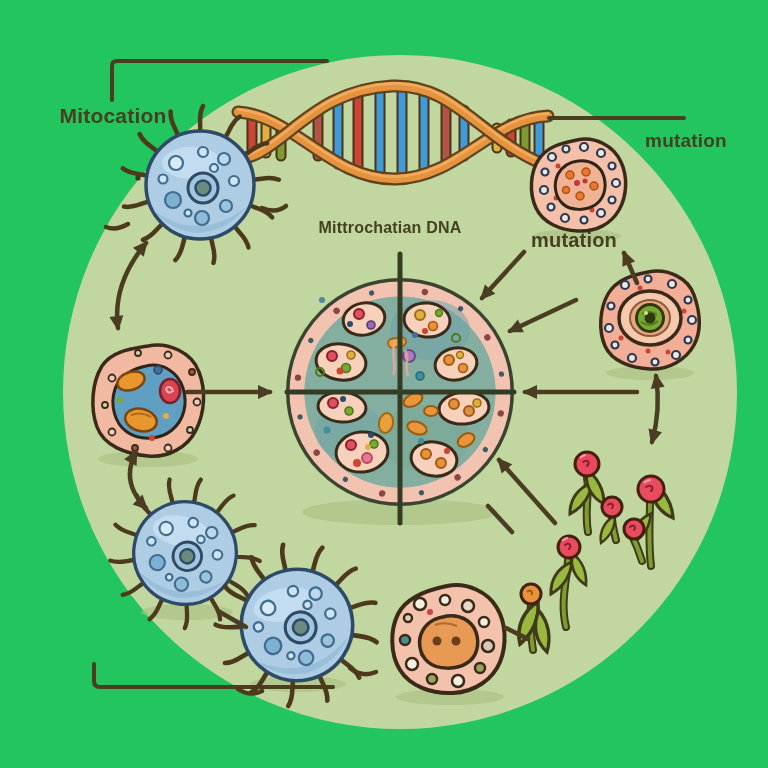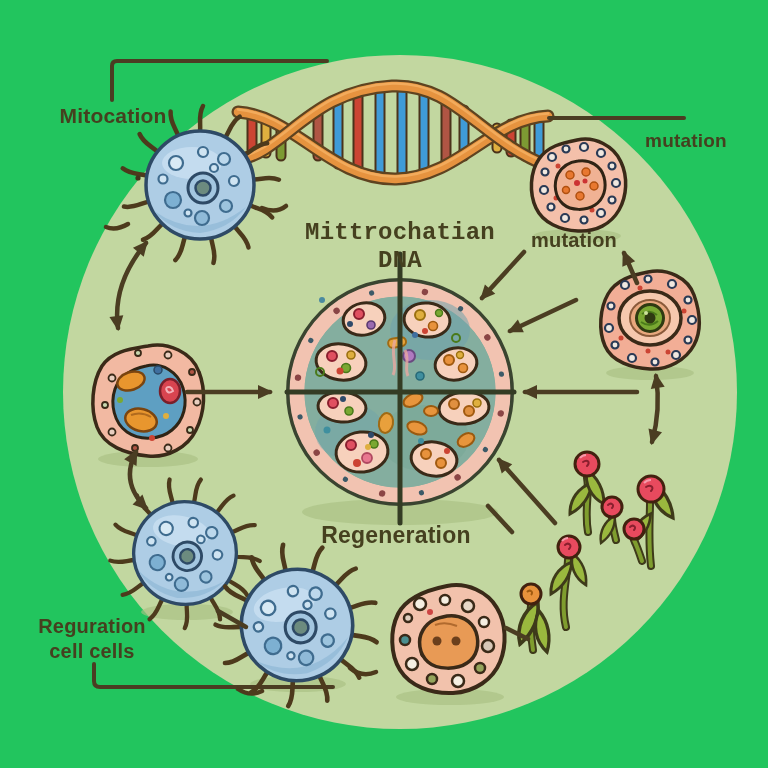--- a/index.html
+++ b/index.html
@@ -2,21 +2,21 @@
 <html><head>
 <meta charset="utf-8">
 <style>
   html,body{margin:0;padding:0;}
   .stage{position:relative;width:768px;height:768px;background:#22c55e;overflow:hidden;
          font-family:"Liberation Sans",sans-serif;}
   .stage svg{position:absolute;left:0;top:0;}
   .lbl{position:absolute;color:#45401f;font-weight:bold;text-align:center;line-height:1.18;letter-spacing:.2px;}
   .lbl-mitocation{left:58px;top:104px;width:110px;font-size:21px;}
   .lbl-mutacions{left:158px;top:246px;width:100px;font-size:20px;}
-  .lbl-title{left:300px;top:219px;width:200px;font-size:24px;font-family:Liberation Mono, monospace;}
+  .lbl-title{left:290px;top:219px;width:200px;font-size:16px;}
   .lbl-mutation{left:531px;top:229px;width:86px;font-size:20px;}
   .lbl-topright{left:616px;top:129px;width:140px;font-size:19px;line-height:24px;}
   .lbl-regen{left:296px;top:522px;width:200px;font-size:23px;}
   .lbl-regur{left:22px;top:614px;width:140px;font-size:20px;line-height:25px;}
   .spk{fill:none;stroke:#4d3a1c;stroke-width:4.5;stroke-linecap:round;}
   .spt{stroke:#3f6c8f;stroke-width:2.2;}
   .arr{fill:none;stroke:#4b3d22;stroke-width:4.5;stroke-linecap:round;}
   .brk{fill:none;stroke:#4b3d22;stroke-width:4;stroke-linecap:round;}
   .blob{fill:#f7d1bc;stroke:#3a2a18;stroke-width:3;}
   .leaf{fill:#9ab83e;stroke:#3e3a1a;stroke-width:3;}
@@ -406,18 +406,13 @@
     <path class="arr" d="M488,506 L512,532"></path>
   </g>
 </svg>
 
   <div class="lbl lbl-mitocation">Mitocation</div>
   <div class="lbl lbl-title">Mittrochatian DNA</div>
   <div class="lbl lbl-mutation">mutation</div>
   <div class="lbl lbl-topright">
     <div>mutation</div>
   </div>
-  <div class="lbl lbl-regen">Regeneration</div>
-  <div class="lbl lbl-regur">
-    <div>Reguration</div>
-    <div>cell cells</div>
-  </div>
 </div>
 
 </body></html>

